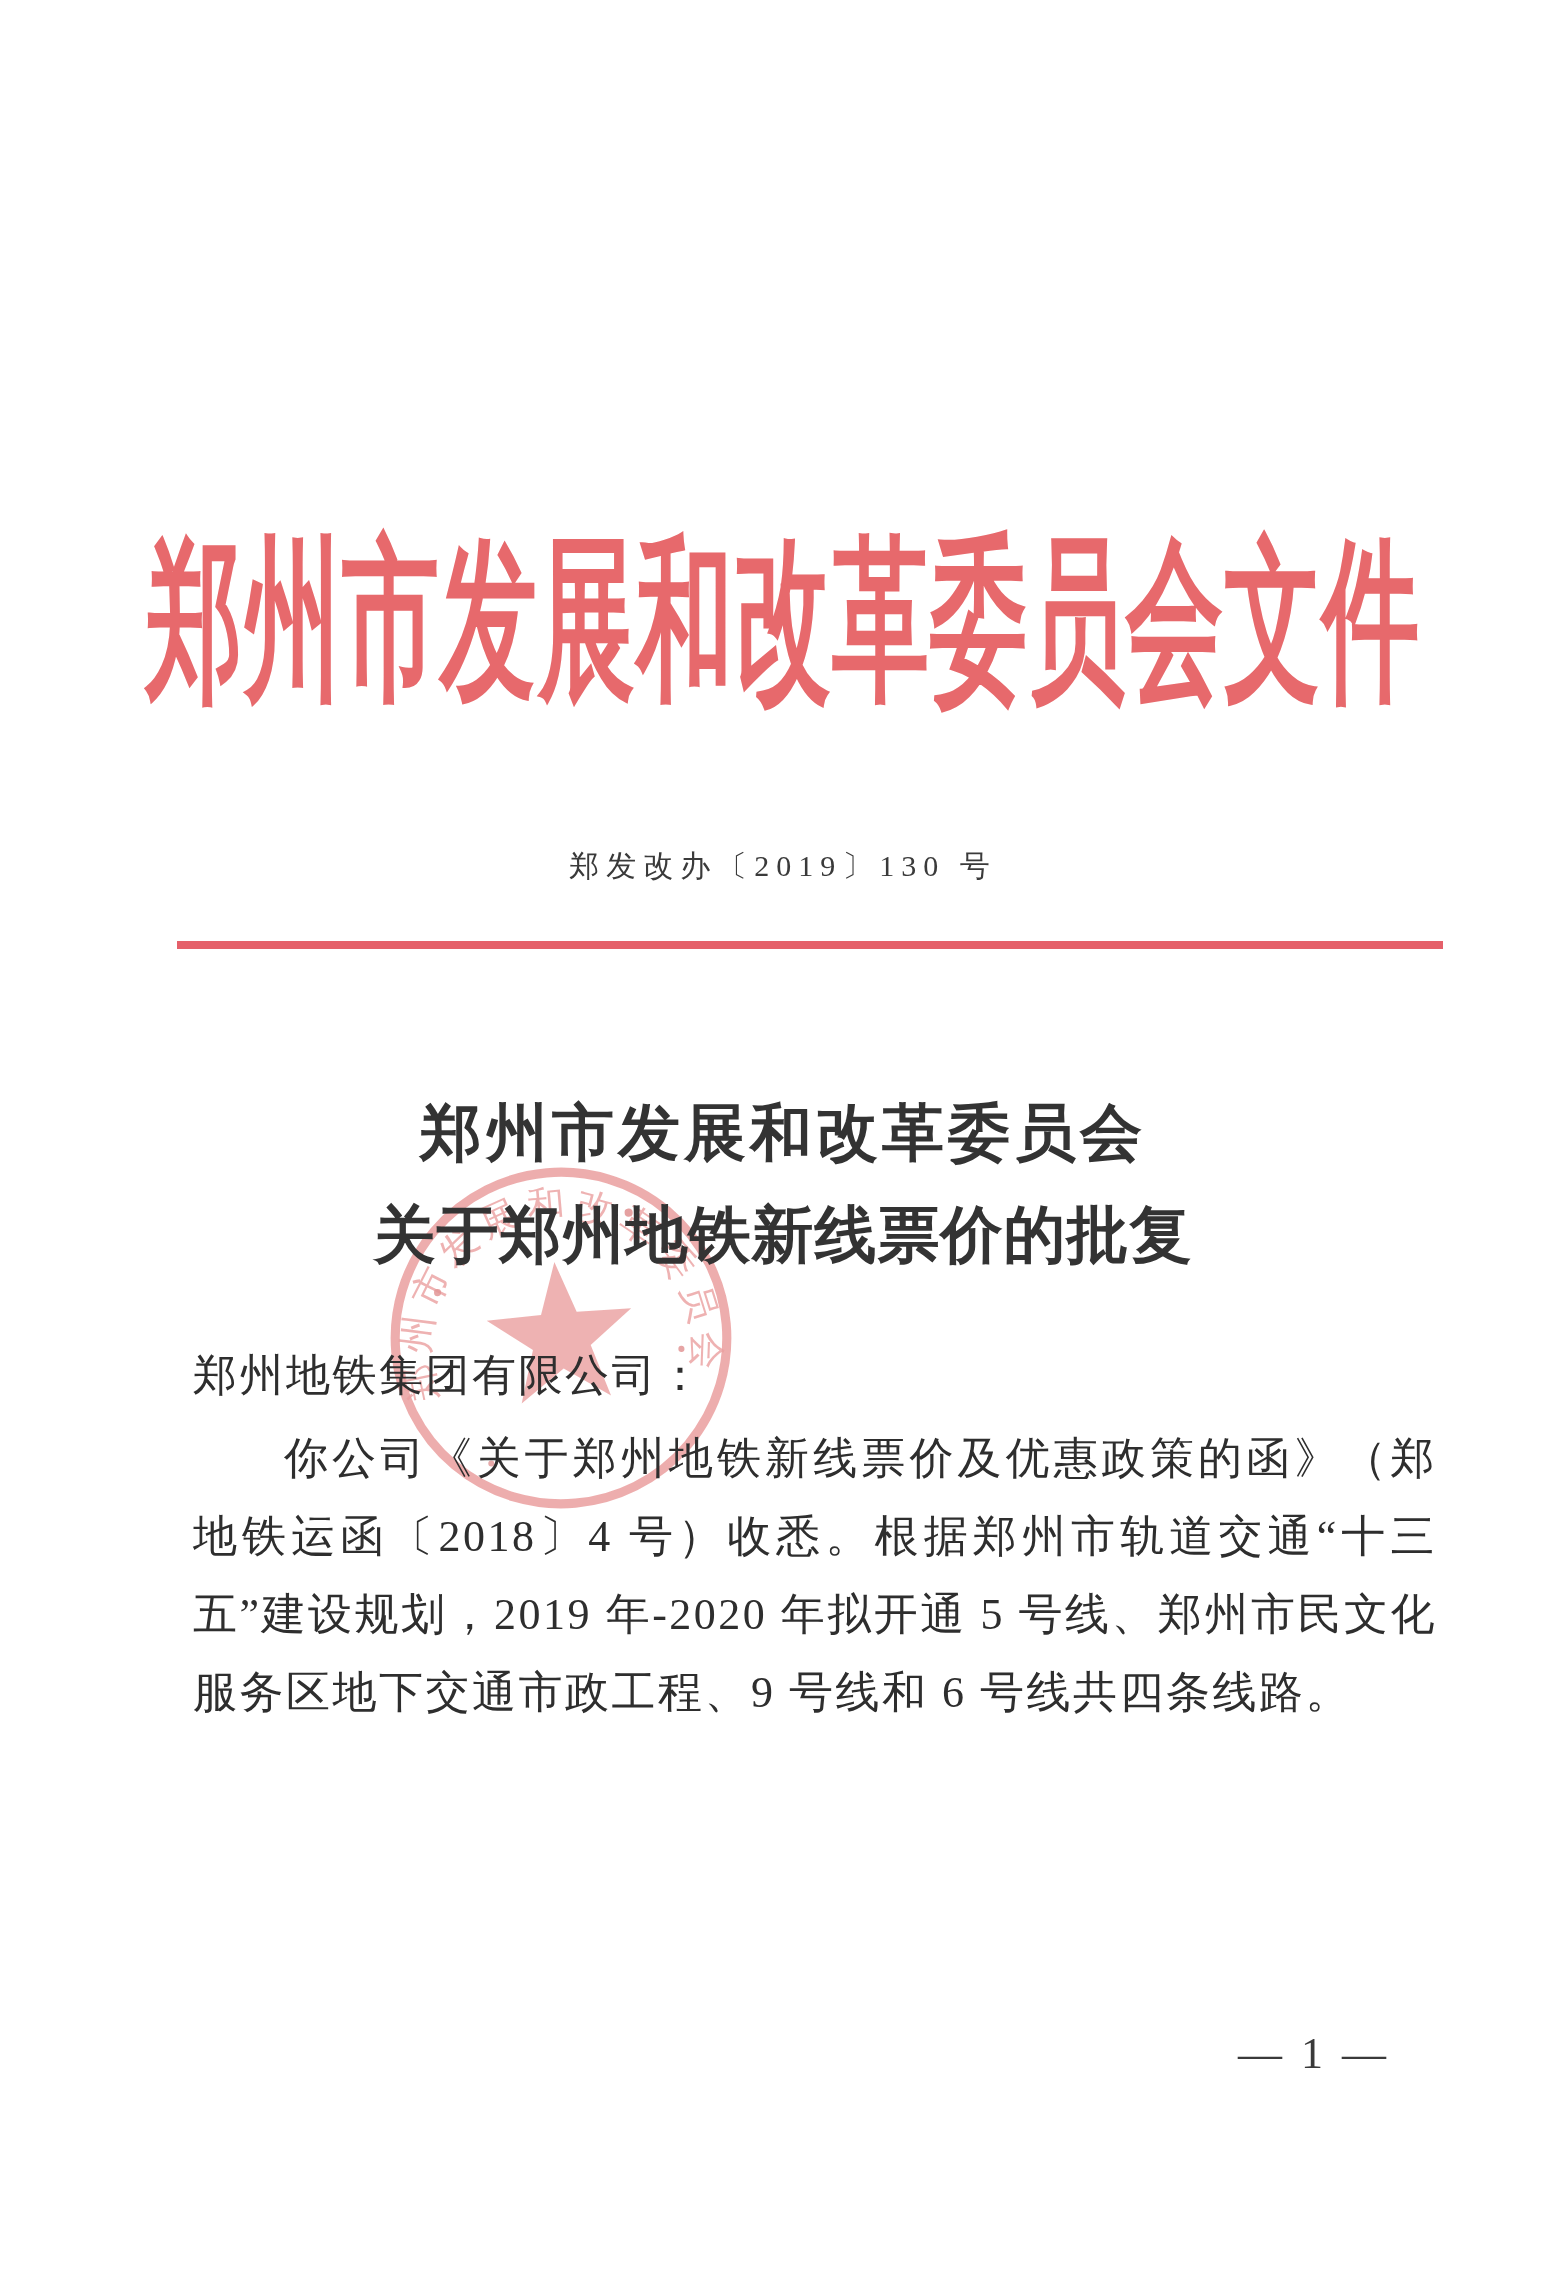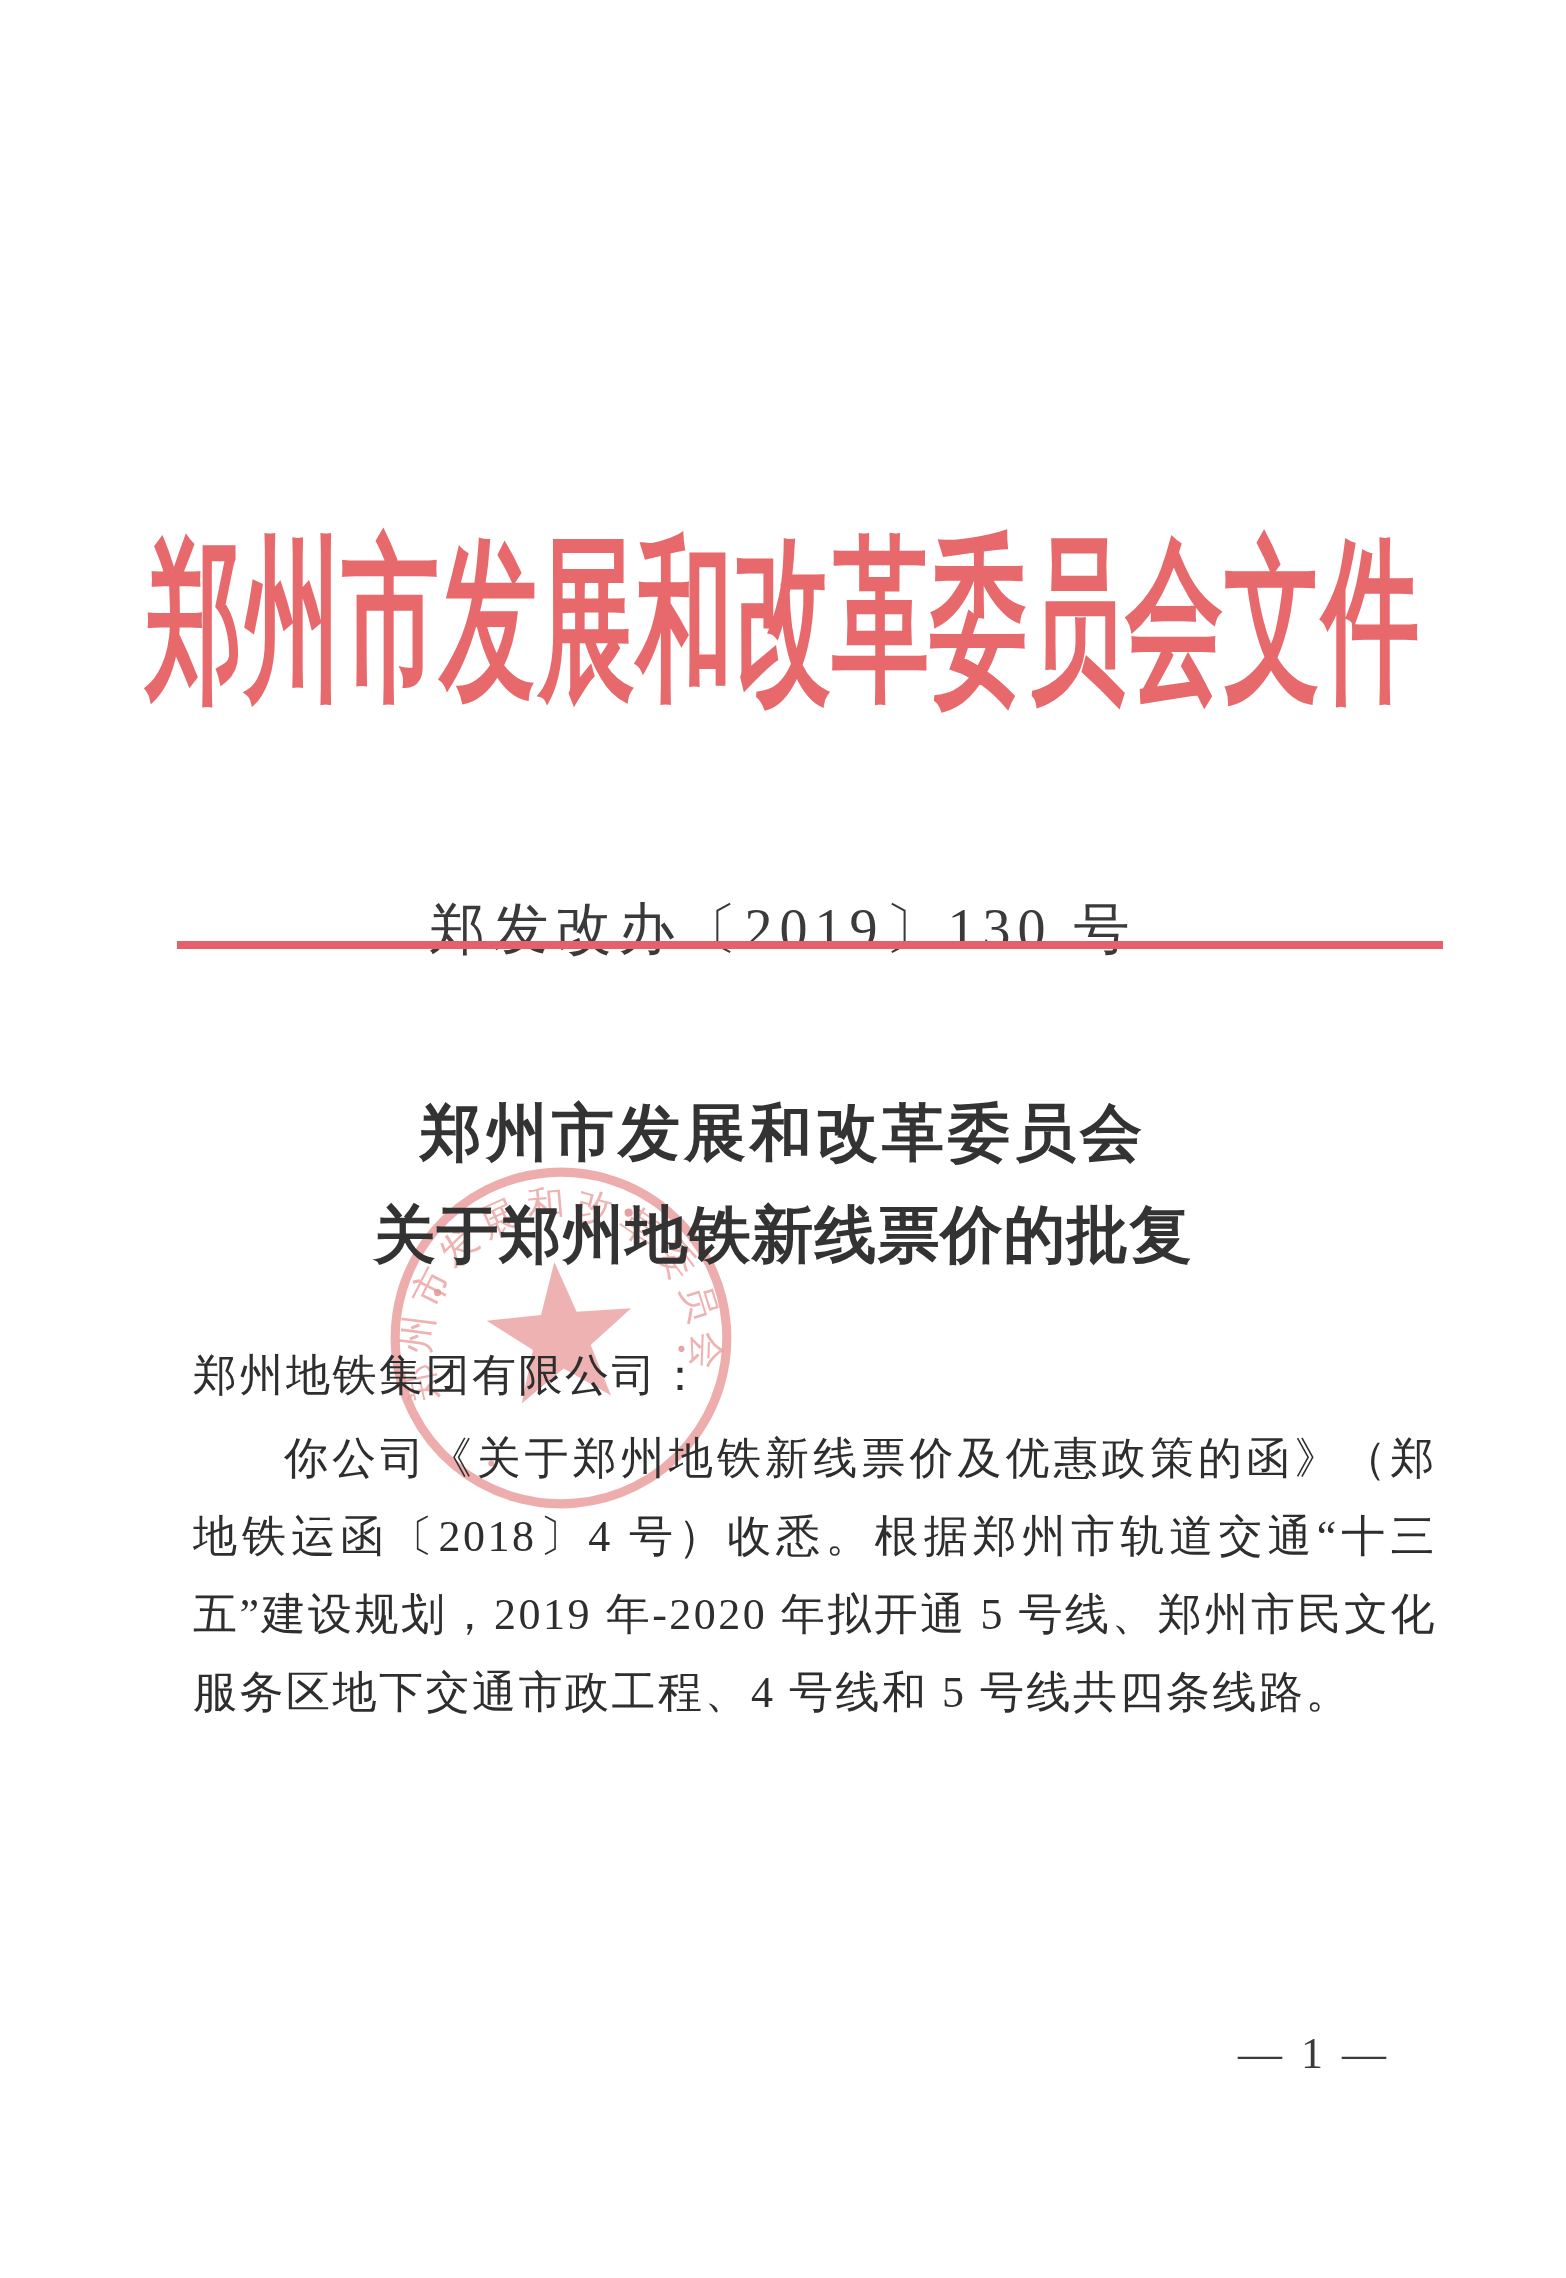--- a/index.html
+++ b/index.html
@@ -22,23 +22,23 @@
     color: #e7696c;
     letter-spacing: 1px;
     transform: scaleY(1.82);
     transform-origin: 50% 0;
     white-space: nowrap;
   }
 
   
   .doc-number {
     position: absolute;
-    top: 892px; left: 0; width: 100%;
+    top: 846px; left: 0; width: 100%;
     text-align: center;
-    font-size: 56px;
+    font-size: 30px;
     letter-spacing: 7px;
     color: #3a3a3a;
   }
 
   
   .red-rule {
     position: absolute;
     top: 941px; left: 177px;
     width: 1266px; height: 8px;
     background: #e5606a;
@@ -117,16 +117,16 @@
   <circle cx="58" cy="120" r="3.5" fill="#c83636" fill-opacity="0.85"></circle>
 </svg>
 
 <div class="doc-title">
   <p class="t-line1">郑州市发展和改革委员会</p>
   <p class="t-line2">关于郑州地铁新线票价的批复</p>
 </div>
 
 <div class="doc-body">
   <p class="salutation">郑州地铁集团有限公司：</p>
-  <p class="indent">你公司《关于郑州地铁新线票价及优惠政策的函》（郑地铁运函〔2018〕4 号）收悉。根据郑州市轨道交通“十三五”建设规划，2019 年-2020 年拟开通 5 号线、郑州市民文化服务区地下交通市政工程、4 号线和 5 号线共四条线路。</p>
+  <p class="indent">你公司《关于郑州地铁新线票价及优惠政策的函》（郑地铁运函〔2018〕4 号）收悉。根据郑州市轨道交通“十三五”建设规划，2019 年-2020 年拟开通 5 号线、郑州市民文化服务区地下交通市政工程、9 号线和 6 号线共四条线路。</p>
 </div>
 
 <div class="page-number">— 1 —</div>
 
 </body></html>

